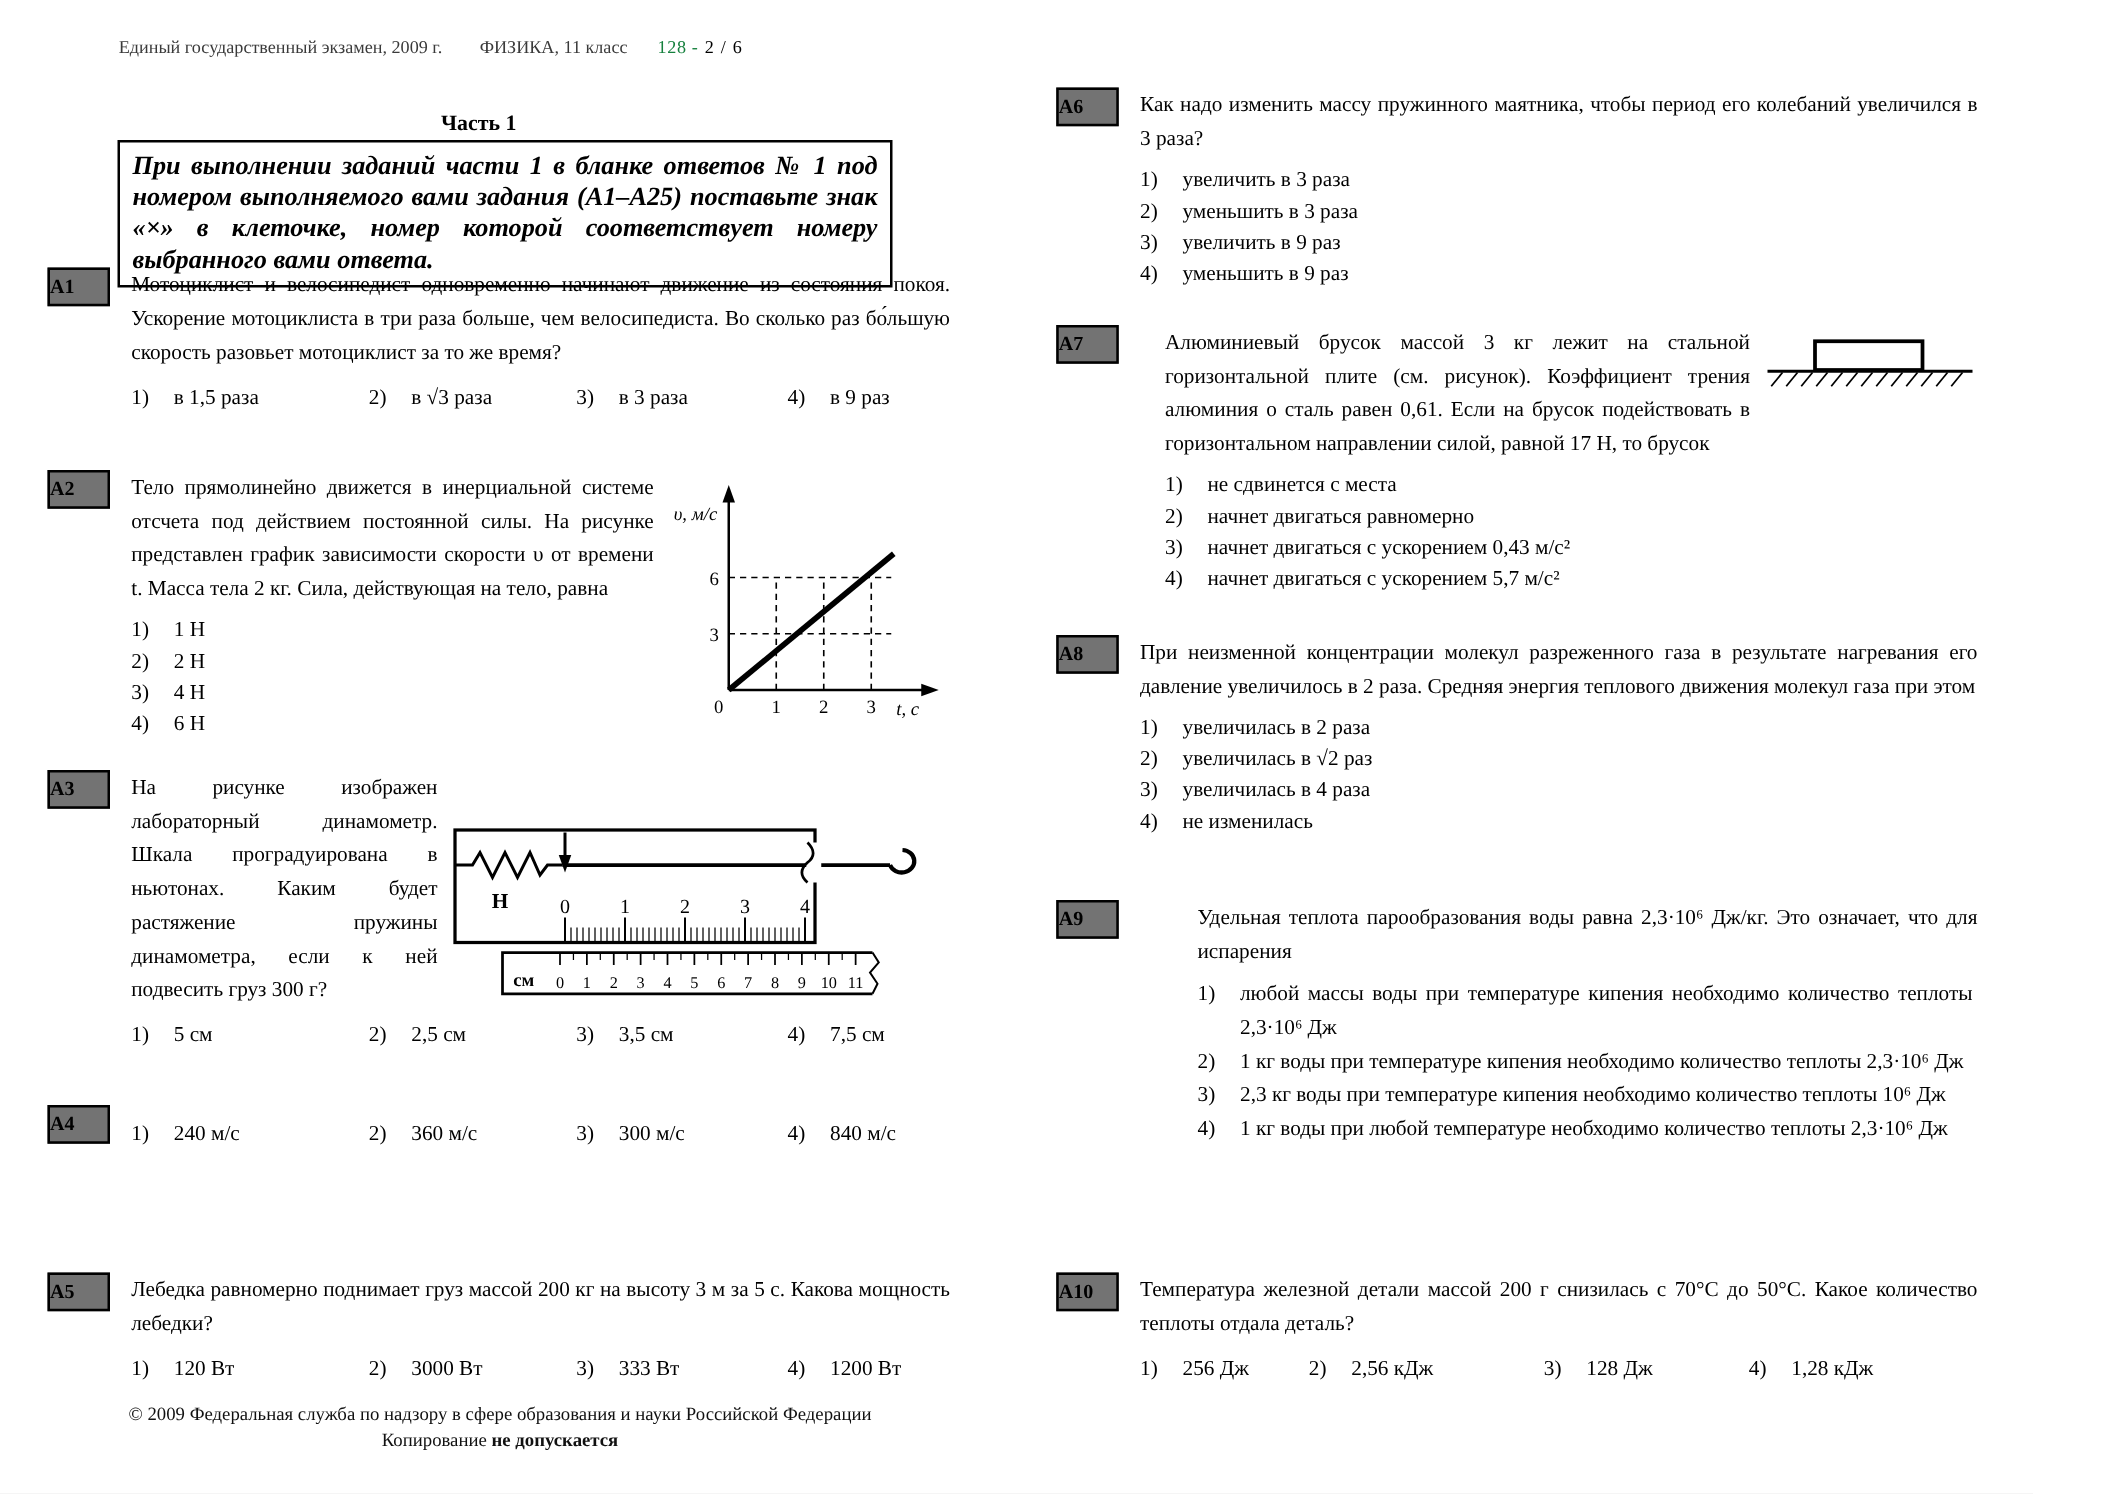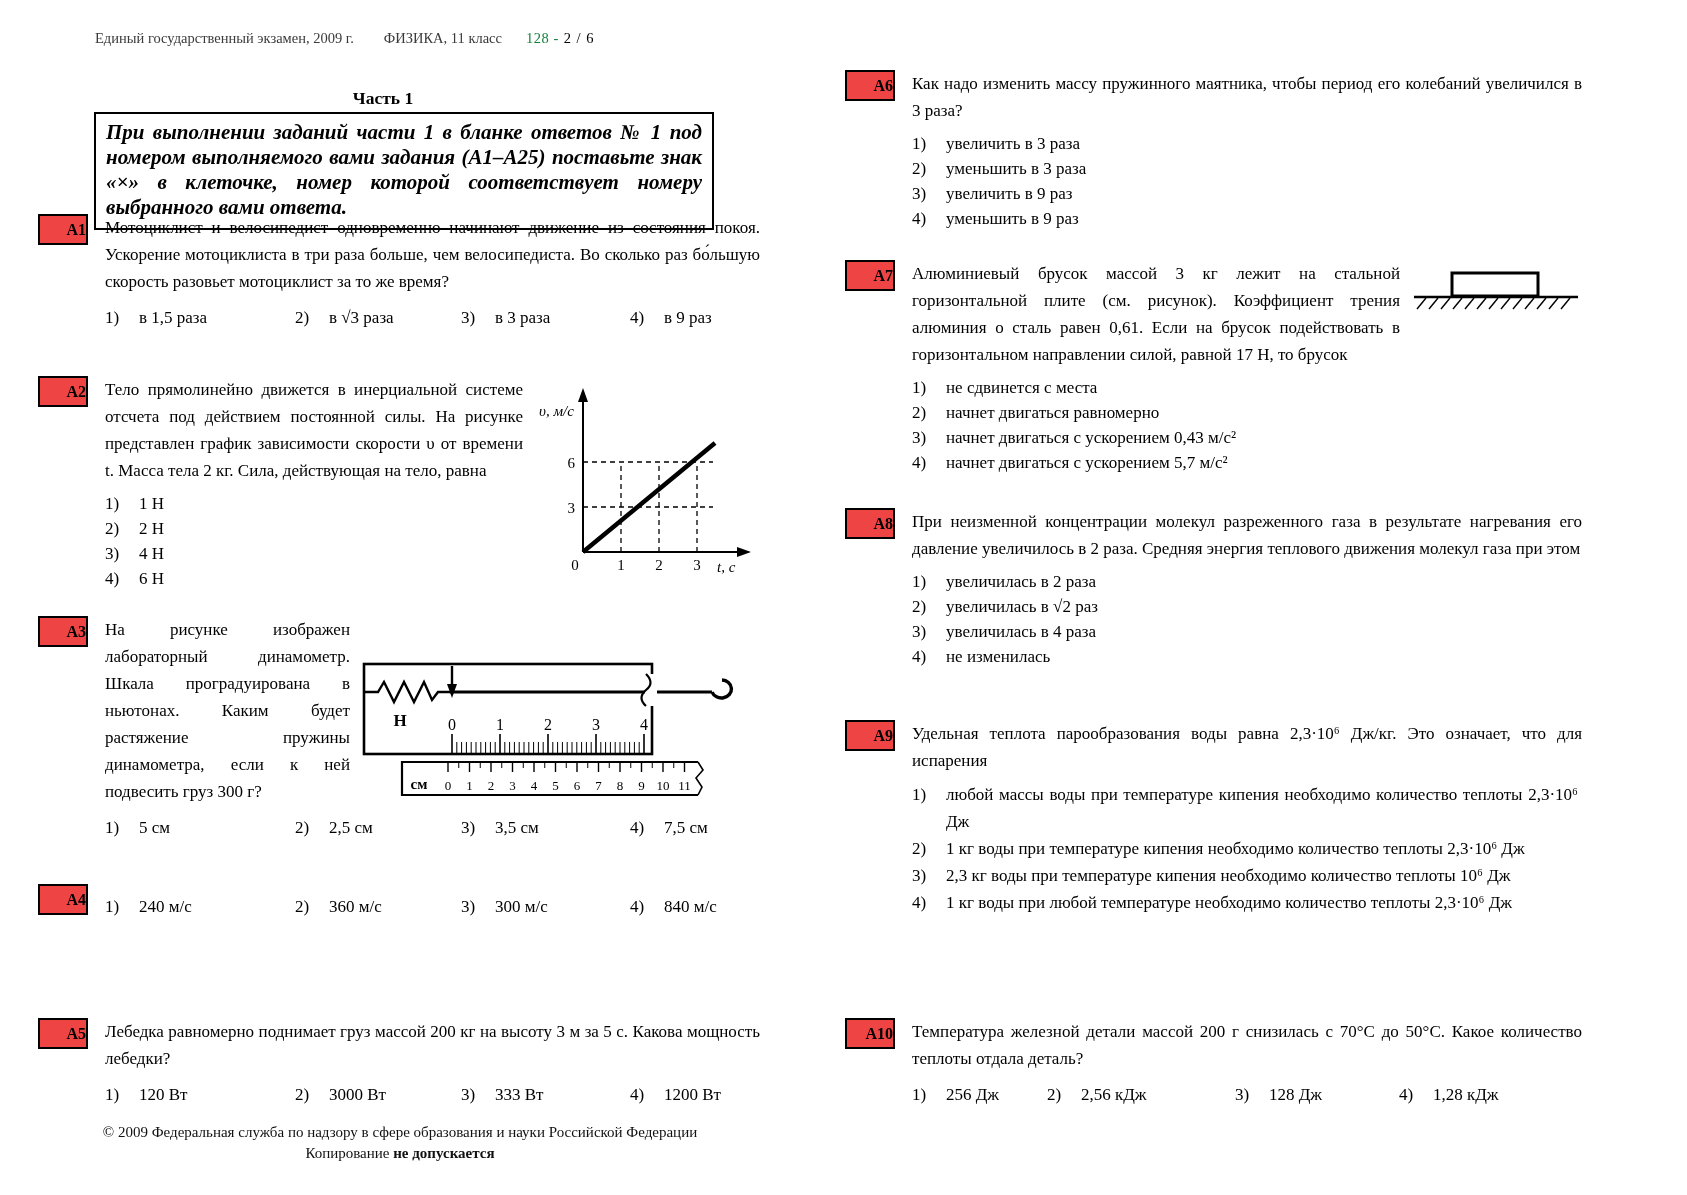--- a/index.html
+++ b/index.html
@@ -17,21 +17,21 @@
   
   .part-title{position:absolute;left:38px;top:88px;width:690px;text-align:center;
               font-weight:bold;font-size:17.5px;}
   
   .instruction{position:absolute;left:94px;top:112px;width:596px;border:2px solid #000;
                padding:6px 10px 8px 10px;font-weight:bold;font-style:italic;font-size:21px;
                line-height:25px;text-align:justify;}
   
   .q{position:absolute;display:flex;align-items:flex-start;}
   .qnum{flex:none;width:46px;height:27px;border:2px solid #000;font-weight:bold;
-        text-align:right;line-height:27px;font-size:16px;background:#ef4444;}
+        text-align:left;line-height:27px;font-size:16px;background:#737373;}
   .qbody{margin-left:17px;flex:1;line-height:27px;}
   .qtext{text-align:justify;}
   .opts-inline{display:grid;grid-template-columns:190px 166px 169px 1fr;margin-top:9px;text-align:left;}
   .opts-inline.a10{grid-template-columns:135px 188px 164px 1fr;}
   .opts-stack{margin-top:7px;text-align:left;}
   .opts-stack .opt{line-height:25px;}
   .opts-stack.lh27 .opt{line-height:27px;}
   .opt{display:flex;align-items:baseline;}
   .onum{flex:none;width:34px;}
   .otext{flex:1;}
@@ -350,21 +350,21 @@
             <span class="otext">увеличить в 9 раз</span>
           </div>
         <div class="opt">
             <span class="onum">4)</span>
             <span class="otext">уменьшить в 9 раз</span>
           </div>
       </div>
     </div>
   </div>
 
-  <div class="q" style="left:845px;top:260px;width:737px;">
+  <div class="q" style="left:845px;top:260px;width:737px;gap:20px;">
     <div class="qnum">А7</div>
     <div class="qbody">
       <div class="fig fig-block">
         <svg width="170" height="58" viewBox="0 0 170 58">
           <rect x="40" y="17" width="86" height="23" fill="#fff" stroke="#000" stroke-width="3"></rect>
           <line x1="2" y1="41" x2="166" y2="41" stroke="#000" stroke-width="2.4"></line>
           <g stroke="#000" stroke-width="1.4">
             <line x1="14" y1="42" x2="5" y2="53"></line>
               <line x1="26" y1="42" x2="17" y2="53"></line>
               <line x1="38" y1="42" x2="29" y2="53"></line>
@@ -421,21 +421,21 @@
             <span class="otext">увеличилась в 4 раза</span>
           </div>
         <div class="opt">
             <span class="onum">4)</span>
             <span class="otext">не изменилась</span>
           </div>
       </div>
     </div>
   </div>
 
-  <div class="q" style="left:845px;top:720px;width:737px;">
+  <div class="q" style="left:845px;top:720px;width:737px;gap:46px;">
     <div class="qnum">А9</div>
     <div class="qbody">
       <div class="qtext">Удельная теплота парообразования воды  равна 2,3·10⁶ Дж/кг. Это означает, что для испарения</div>
       <div class="opts-stack lh27">
         <div class="opt">
             <span class="onum">1)</span>
             <span class="otext">любой массы воды при температуре кипения необходимо количество теплоты 2,3·10⁶ Дж</span>
           </div>
         <div class="opt">
             <span class="onum">2)</span>

